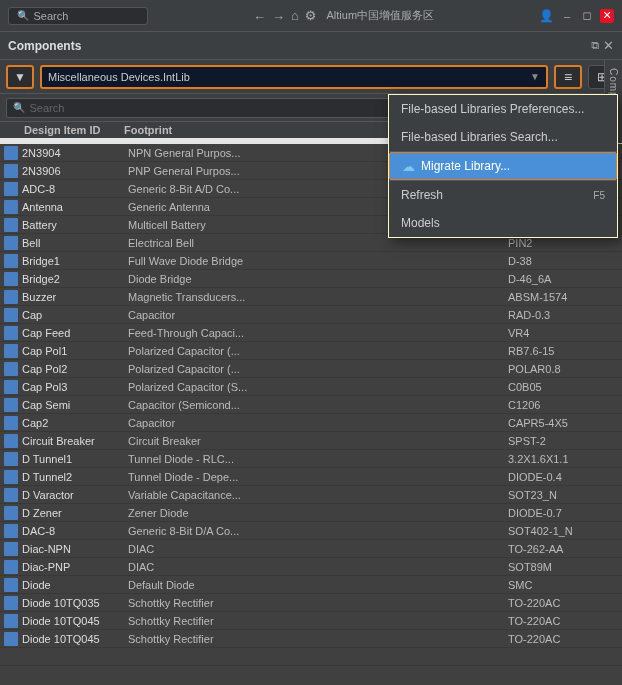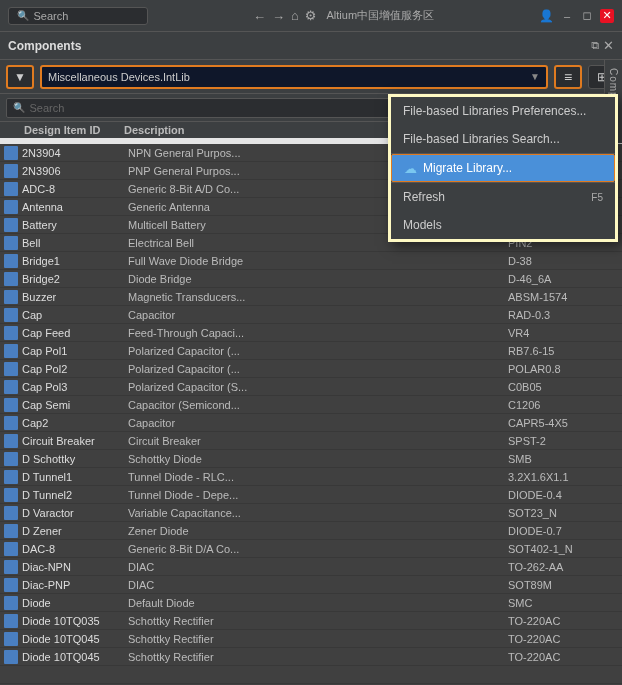--- a/index.html
+++ b/index.html
@@ -197,21 +197,21 @@
     .row-desc { flex: 1; font-size: 11px; color: #bbb; white-space: nowrap; overflow: hidden; text-overflow: ellipsis; }
     .row-fp { width: 110px; flex-shrink: 0; font-size: 11px; color: #bbb; white-space: nowrap; overflow: hidden; text-overflow: ellipsis; }
 
     
     .dropdown-menu {
       position: absolute;
       top: 34px;
       right: 4px;
       width: 230px;
       background: #3c3f41;
-      border: 3px solid #fef9c3;
+      border: 1px solid #fef9c3;
       z-index: 100;
       box-shadow: 4px 4px 12px rgba(0,0,0,0.5);
     }
     .menu-item {
       height: 28px;
       display: flex;
       align-items: center;
       padding: 0 12px;
       cursor: pointer;
       color: #ccc;
@@ -331,23 +331,20 @@
   <div class="search-box">
     <span style="font-size:10px;color:#777;">🔍</span>
     <span style="color:#666;font-size:11px;">Search</span>
   </div>
 </div>
 
 <div class="table-header">
   <div class="col-id">
     <span>Design Item ID</span>
   </div>
-  <div class="col-desc">
-    <span>Description</span>
-  </div>
   <div class="col-fp">
     <span>Footprint</span>
   </div>
 </div>
 
 <div class="table-body" id="table-body">
 <div class="table-row">
       <span class="row-icon"></span>
       <div class="row-id">2N3904</div>
       <div class="row-desc">NPN General Purpos...</div>
@@ -441,26 +438,20 @@
       <span class="row-icon"></span>
       <div class="row-id">Cap2</div>
       <div class="row-desc">Capacitor</div>
       <div class="row-fp">CAPR5-4X5</div>
     </div>
     <div class="table-row">
       <span class="row-icon"></span>
       <div class="row-id">Circuit Breaker</div>
       <div class="row-desc">Circuit Breaker</div>
       <div class="row-fp">SPST-2</div>
-    </div>
-    <div class="table-row">
-      <span class="row-icon"></span>
-      <div class="row-id">D Schottky</div>
-      <div class="row-desc">Schottky Diode</div>
-      <div class="row-fp">SMB</div>
     </div>
     <div class="table-row">
       <span class="row-icon"></span>
       <div class="row-id">D Tunnel1</div>
       <div class="row-desc">Tunnel Diode - RLC...</div>
       <div class="row-fp">3.2X1.6X1.1</div>
     </div>
     <div class="table-row">
       <span class="row-icon"></span>
       <div class="row-id">D Tunnel2</div>

